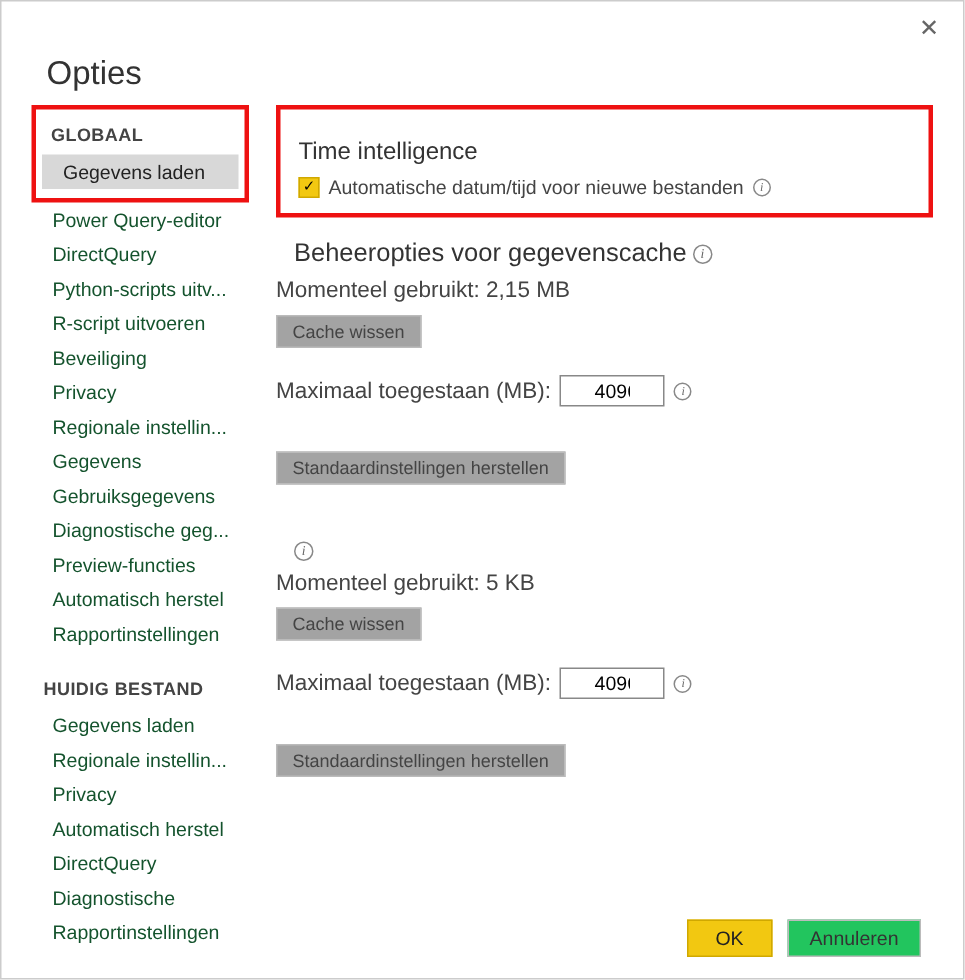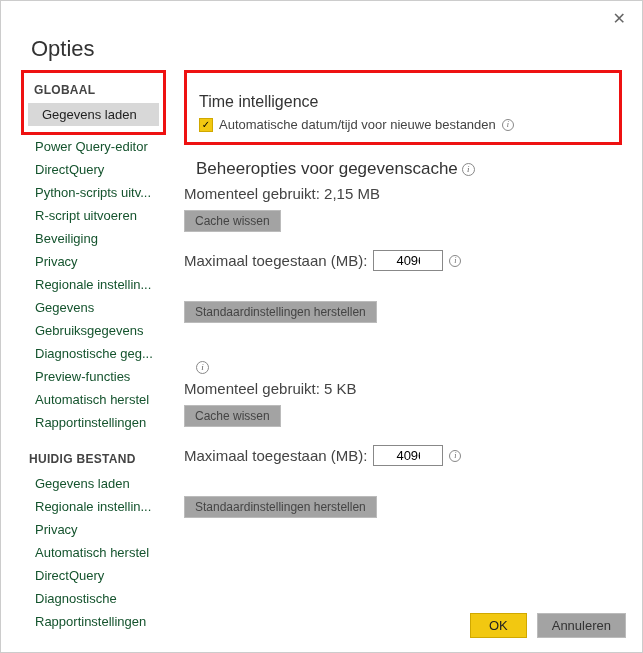--- a/index.html
+++ b/index.html
@@ -151,34 +151,34 @@
   .num-input {
     border: 1px solid #888;
     padding: 2px 22px;
     width: 70px;
     font-size: 13px;
     background: #fff;
   }
   .footer {
     position: absolute;
     bottom: 14px;
-    right: 16px;
+    right: 28px;
     display: flex;
     gap: 10px;
   }
   .ok-btn {
     background: #f2c811;
     border: 1px solid #d0a800;
     padding: 4px 18px;
     font-size: 13px;
     color: #222;
     cursor: pointer;
   }
   .cancel-btn {
-    background: #a3a3a3;
+    background: #22c55e;
     border: 1px solid #bbb;
     padding: 4px 14px;
     font-size: 13px;
     color: #333;
     cursor: pointer;
   }
 </style>
 </head>
 <body>
 

